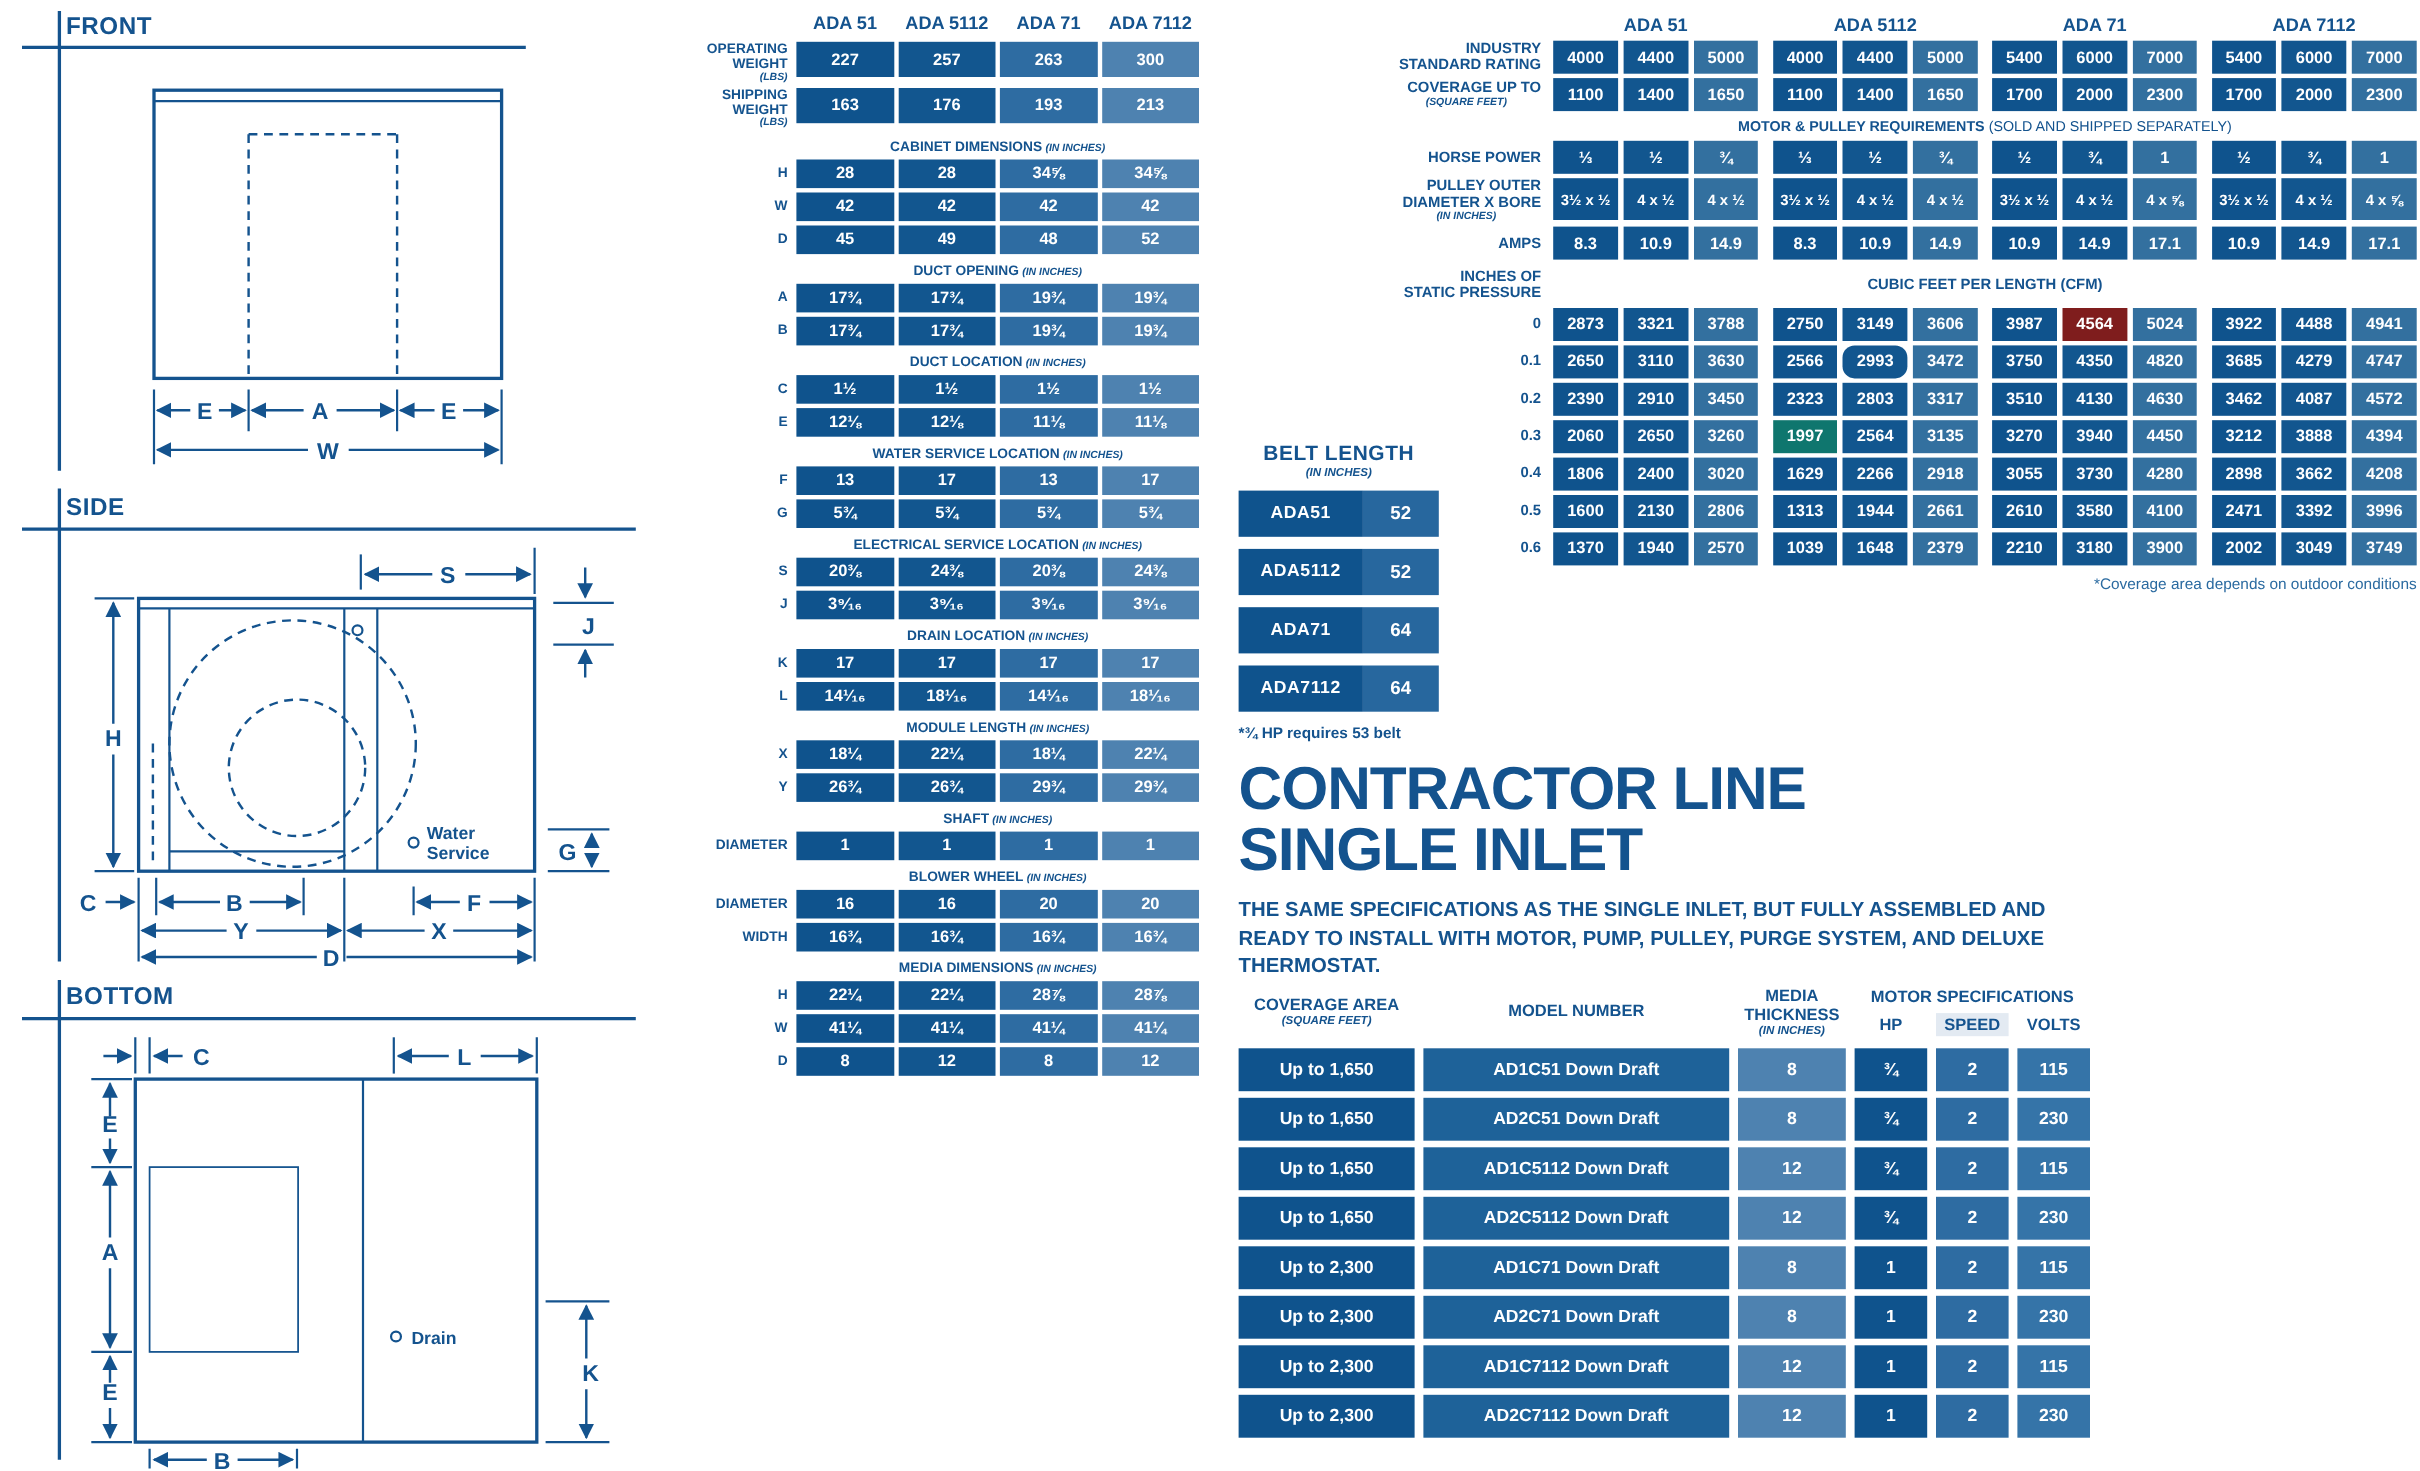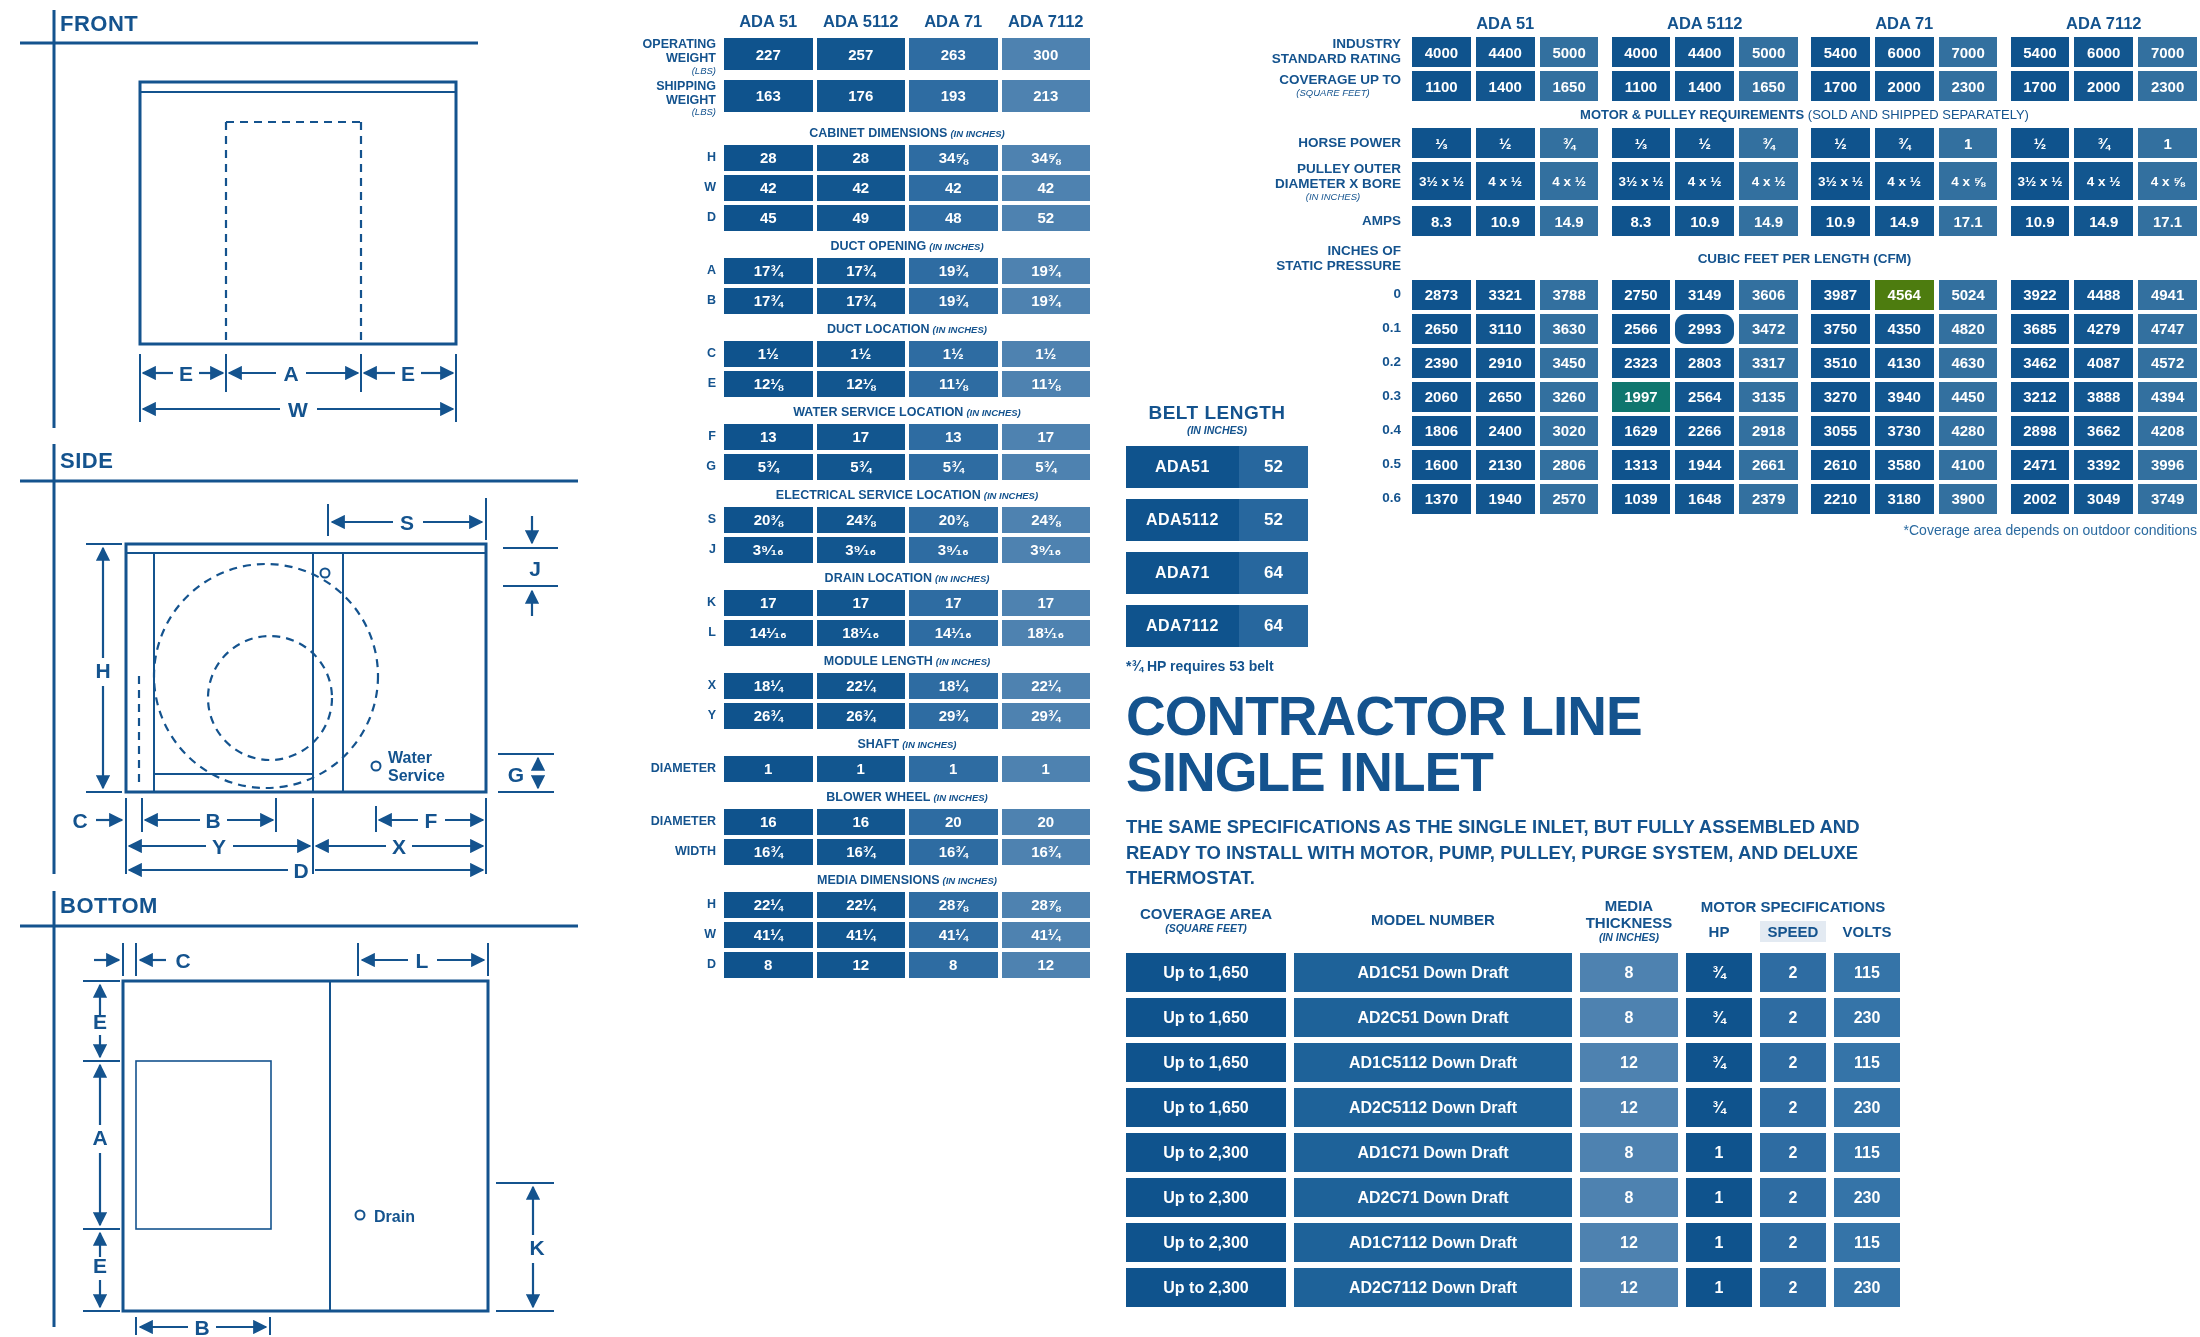--- a/index.html
+++ b/index.html
@@ -16,21 +16,21 @@
   .dash line, .dash circle, .dash path{stroke:var(--blue); stroke-width:2.2; fill:none; stroke-dasharray:8 6;}
   .dim{stroke:var(--blue); stroke-width:2.2; fill:none;}
   .dtx{fill:var(--blue); font-weight:bold; font-size:21px; text-anchor:middle;}
   .dsm{fill:var(--blue); font-weight:bold; font-size:16px;}
   .hole{stroke:var(--blue); stroke-width:2; fill:#fff;}
 
   
   #spec-table{position:absolute; left:612px; top:12px; width:478px;}
   .spec-row{display:flex; align-items:stretch; margin-bottom:4px;}
   .spec-label{width:112px; display:flex; flex-wrap:wrap; align-content:center; justify-content:flex-end; text-align:right; color:var(--blue); font-weight:bold; font-size:12.5px; line-height:1.1; padding-right:8px;}
-  .lab-unit{font-style:italic; font-size:9.5px; font-weight:normal; margin-left:3px; align-self:center;text-align:center;}
+  .lab-unit{font-style:italic; font-size:9.5px; font-weight:bold; margin-left:3px; align-self:center;text-align:center;}
   .spec-cells{flex:1; display:flex; gap:4px;}
   .spec-cell{flex:1; display:flex; align-items:center; justify-content:center; color:#fff; font-weight:bold; font-size:15px; height:26px;}
   .spec-row.tall .spec-cell{height:32px;}
   .spec-headrow{margin-bottom:7px;}
   .spec-colhead{flex:1; text-align:center; color:var(--blue); font-weight:bold; font-size:16.5px;}
   .spec-sec{text-align:center; color:var(--blue); font-weight:bold; font-size:12.5px; margin:8px 0 5px 112px;}
   .sec-u{font-style:italic; font-size:9.5px; margin-left:3px;}
 
   
   #perf-table{position:absolute; left:1262px; top:14px; width:935px;}
@@ -698,21 +698,21 @@
             <div class="perf-cell" style="background: rgb(18, 86, 143);">3321</div>
             <div class="perf-cell" style="background: rgb(51, 112, 159);">3788</div>
           </div>
           <div class="perf-group">
             <div class="perf-cell" style="background: rgb(15, 83, 141);">2750</div>
             <div class="perf-cell" style="background: rgb(18, 86, 143);">3149</div>
             <div class="perf-cell" style="background: rgb(51, 112, 159);">3606</div>
           </div>
           <div class="perf-group">
             <div class="perf-cell" style="background: rgb(15, 83, 141);">3987</div>
-            <div class="perf-cell" style="background: #4d7c0f; text-align: center;">4564</div>
+            <div class="perf-cell" style="background: #7f1d1d; text-align: center;">4564</div>
             <div class="perf-cell" style="background: rgb(51, 112, 159);">5024</div>
           </div>
           <div class="perf-group">
             <div class="perf-cell" style="background: rgb(15, 83, 141);">3922</div>
             <div class="perf-cell" style="background: rgb(18, 86, 143);">4488</div>
             <div class="perf-cell" style="background: rgb(51, 112, 159);">4941</div>
           </div>
         </div>
       </div>
       <div class="perf-row">

